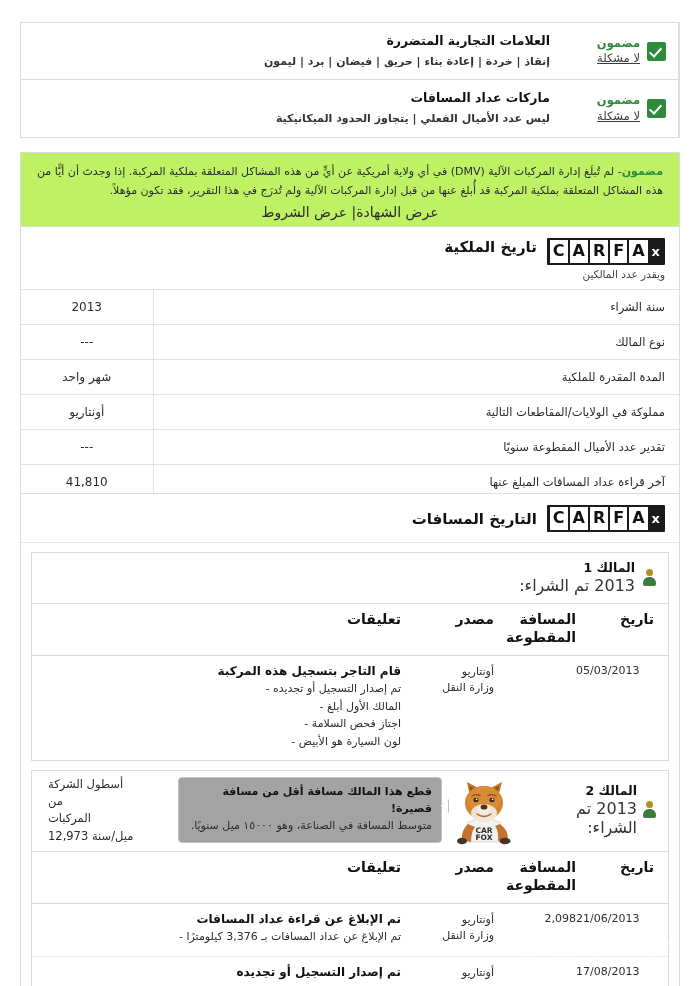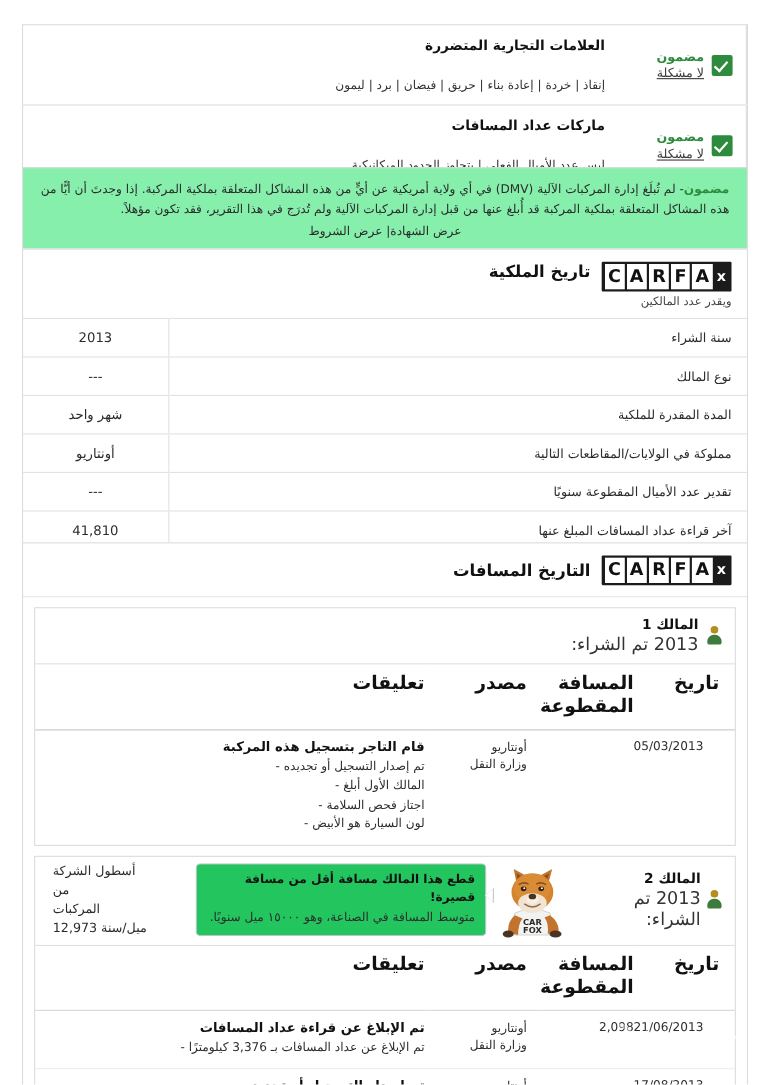--- a/index.html
+++ b/index.html
@@ -18,21 +18,21 @@
   .guar-row {
     display:flex; align-items:stretch;
     border:1px solid #dcdcdc;
     border-bottom:none;
     background:#fff;
     min-height:50px;
   }
   .guar-row.last { border-bottom:1px solid #dcdcdc; }
   .guar-text { flex:1; padding:9px 14px 9px 10px; }
   .guar-title { font-size:12.5px; font-weight:bold; color:#111; line-height:1.5; }
-  .guar-sub { font-size:11px; color:#333; line-height:1.6; margin-top:18px; }
+  .guar-sub { font-size:11px; color:#333; line-height:1.6; margin-top:2px;font-weight:bold; }
   .guar-status {
     width:115px; border-right:1px solid #dcdcdc;
     display:flex; align-items:center; justify-content:flex-start;
     gap:7px; padding:6px 12px 6px 8px;
   }
   .chk {
     width:19px; height:19px; flex:none;
     background:#2e8b3d; border-radius:2px;
     position:relative;
   }
@@ -41,26 +41,26 @@
     width:5px; height:10px; border:solid #fff;
     border-width:0 2.2px 2.2px 0; transform:rotate(42deg);
   }
   .status-txt { line-height:1.35; text-align:right; }
   .status-main { font-size:11.5px; color:#2e8b3d; font-weight:bold; }
   .status-sub { font-size:11.5px; color:#3a3a3a;text-decoration:underline; }
 
   
   .dmv {
     position:absolute; left:20px; top:152px; width:660px;
-    border:1px solid #dcdcdc; background:#86efac;
+    border:1px solid #dcdcdc; background:#bef264;
     padding:9px 16px 9px 16px;
   }
   .dmv p { margin:0; font-size:11px; line-height:1.75; color:#2b2b2b; text-align:justify; }
   .dmv .g { color:#2e8b3d; font-weight:bold; }
-  .dmv .links { margin-top:3px; font-size:11px; color:#2b2b2b; text-align:center; }
+  .dmv .links { margin-top:3px; font-size:14px; color:#2b2b2b; text-align:center; }
 
   
   .cfx { display:inline-flex; direction:ltr; background:#1b1b1b; padding:2px 2px; border-radius:1px; align-items:center; vertical-align:middle; }
   .cfx span {
     display:inline-block; background:#fff; color:#111;
     font-family:"DejaVu Sans","Liberation Sans",sans-serif;
     font-weight:bold; font-size:16px; line-height:1;
     padding:3px 3px 4px 3px; margin:0 1px; min-width:15px; text-align:center;
   }
   .cfx span.inv { background:#1b1b1b; color:#fff; }
@@ -91,41 +91,41 @@
   .owner-card { margin:9px 10px 0 10px; border:1px solid #dcdcdc; }
   .owner-bar { display:flex; align-items:center; gap:8px; padding:7px 12px 8px 12px; position:relative; min-height:42px; }
   .person { width:13px; height:18px; position:relative; flex:none; }
   .person .head { position:absolute; left:3px; top:0; width:7px; height:7px; border-radius:50%; background:#b38f1d; }
   .person .body { position:absolute; left:0; top:8px; width:13px; height:9px; border-radius:6px 6px 2px 2px; background:#3d7a3d; }
   .owner-label { font-size:12.5px; font-weight:bold; color:#111; }
   .owner-sub { font-size:16px; color:#333; margin-top:1px; }
 
   .hist-table { width:100%; border-collapse:collapse; }
   .hist-table thead th {
-    font-size:17px; font-weight:bold; color:#111; text-align:right;
+    font-size:14px; font-weight:bold; color:#111; text-align:right;
     padding:7px 0 9px 0; border-top:1px solid #e0e0e0; border-bottom:1px solid #d8d8d8;
     vertical-align:top; line-height:1.25;
   }
   .hist-table tbody td {
     font-size:11px; color:#2d2d2d; vertical-align:top;
     padding:8px 0 10px 0; border-bottom:1px solid #eeeeee;
   }
   .hist-table tbody tr:last-child td { border-bottom:none; }
   .c-date   { width:92px;  padding-right:14px !important; text-align:left; font-size:11.5px; }
   .c-miles  { width:58px;  text-align:right; font-size:11.5px; }
   .c-source { width:105px; padding-right:12px !important; text-align:right; line-height:1.45; }
   .c-comments { text-align:right; padding-left:12px !important; }
   .cmt-title { font-size:12px; font-weight:bold; color:#111; margin-bottom:2px; }
   .cmt-line { font-size:11px; color:#2d2d2d; line-height:1.6; }
 
   
   .fox-row { display:flex; align-items:center; gap:6px; padding:4px 12px 6px 12px; position:relative; min-height:66px; }
   .fox { width:72px; height:70px; flex:none; position:relative; }
   .bubble {
-    border:1px solid #b9c4cc; border-radius:4px; background:#22c55e;
+    border:1px solid #b9c4cc; border-radius:4px; background:#a3a3a3;
     padding:6px 9px 7px 9px; max-width:265px; position:relative;margin-left:34px;
   }
   .bubble::before{
     content:""; position:absolute; right:-7px; top:22px;
     border-top:6px solid transparent; border-bottom:6px solid transparent;
     border-right:7px solid #fff; z-index:2;
   }
   .bubble::after{
     content:""; position:absolute; right:-8px; top:21px;
     border-top:7px solid transparent; border-bottom:7px solid transparent;

